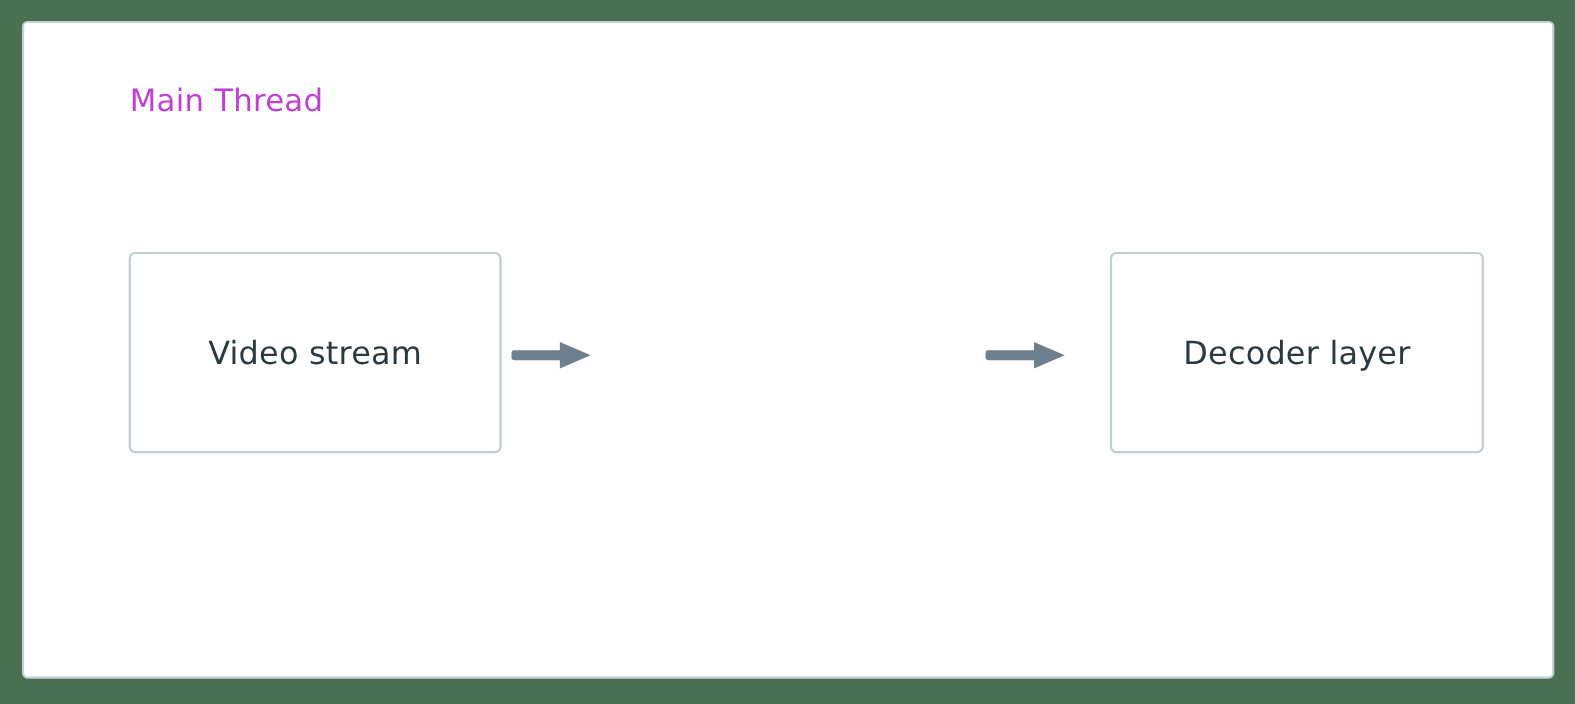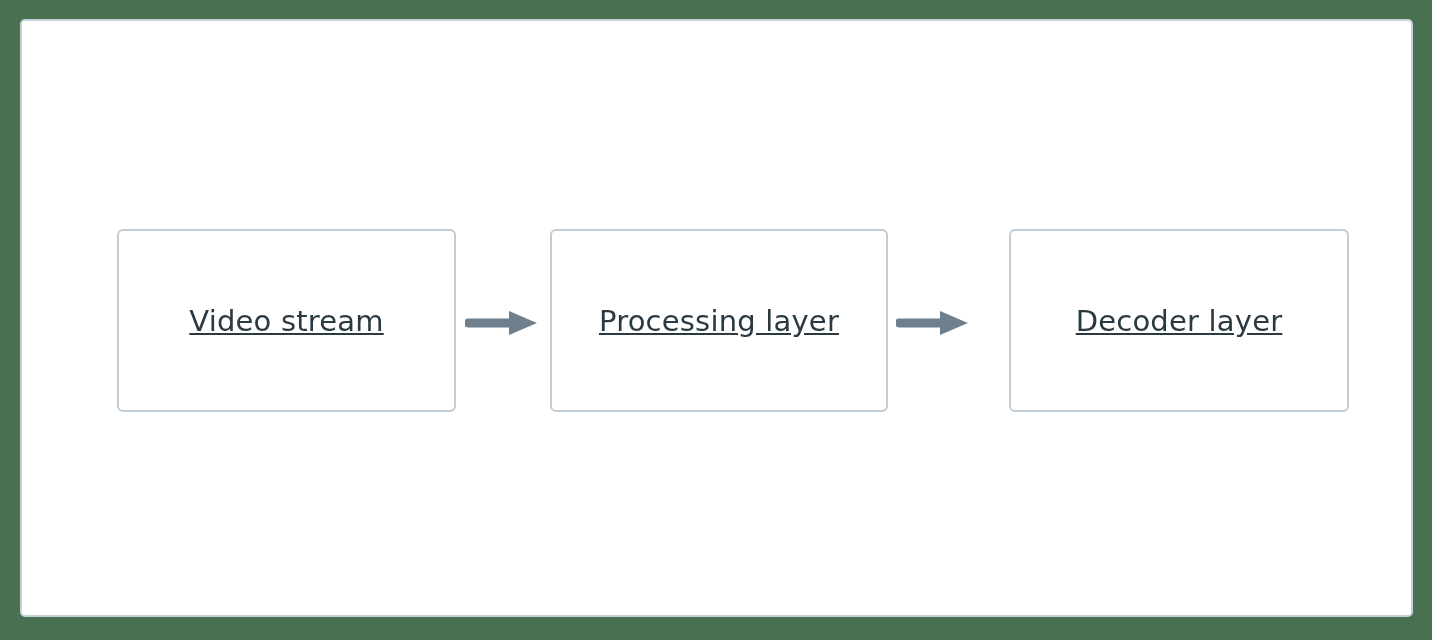--- a/index.html
+++ b/index.html
@@ -59,21 +59,20 @@
     align-items: center;
     justify-content: center;
   }
   .node-label {
     font-size: 29px;
     line-height: 34px;
     color: #2b3a42;
     letter-spacing: 0.2px;
     white-space: nowrap;
     font-family: "DejaVu Sans", sans-serif;
-    text-decoration: underline;
   }
 
   #node-0 { left: 95px;  width: 339px; }
   #node-1 { left: 528px; width: 338px; }
   #node-2 { left: 958px; width: 340px; margin-left: 29px; }
 
   
   .edge-arrow {
     position: absolute;
     top: 282px;
@@ -83,35 +82,33 @@
   #edge-0 { left: 443px; }
   #edge-1 { left: 874px; }
 </style>
 </head>
 <body>
 
 <div id="canvas">
 
   <div id="thread-panel">
 
+    <div id="thread-title">Main Thread</div>
 
     <div class="node-box" id="node-0">
       <span class="node-label">Video stream</span>
     </div>
 
     <div class="edge-arrow" id="edge-0">
       <svg width="76" height="40" viewBox="0 0 76 40" xmlns="http://www.w3.org/2000/svg">
         <path d="M 3 20 L 48 20" stroke="#6e7f8e" stroke-width="9" stroke-linecap="round" fill="none"></path>
         <path d="M 44 8 L 72 20 L 44 32 Z" fill="#6e7f8e"></path>
       </svg>
     </div>
 
-    <div class="node-box" id="node-1">
-      <span class="node-label">Processing layer</span>
-    </div>
 
     <div class="edge-arrow" id="edge-1">
       <svg width="76" height="40" viewBox="0 0 76 40" xmlns="http://www.w3.org/2000/svg">
         <path d="M 3 20 L 48 20" stroke="#6e7f8e" stroke-width="9" stroke-linecap="round" fill="none"></path>
         <path d="M 44 8 L 72 20 L 44 32 Z" fill="#6e7f8e"></path>
       </svg>
     </div>
 
     <div class="node-box" id="node-2">
       <span class="node-label">Decoder layer</span>

